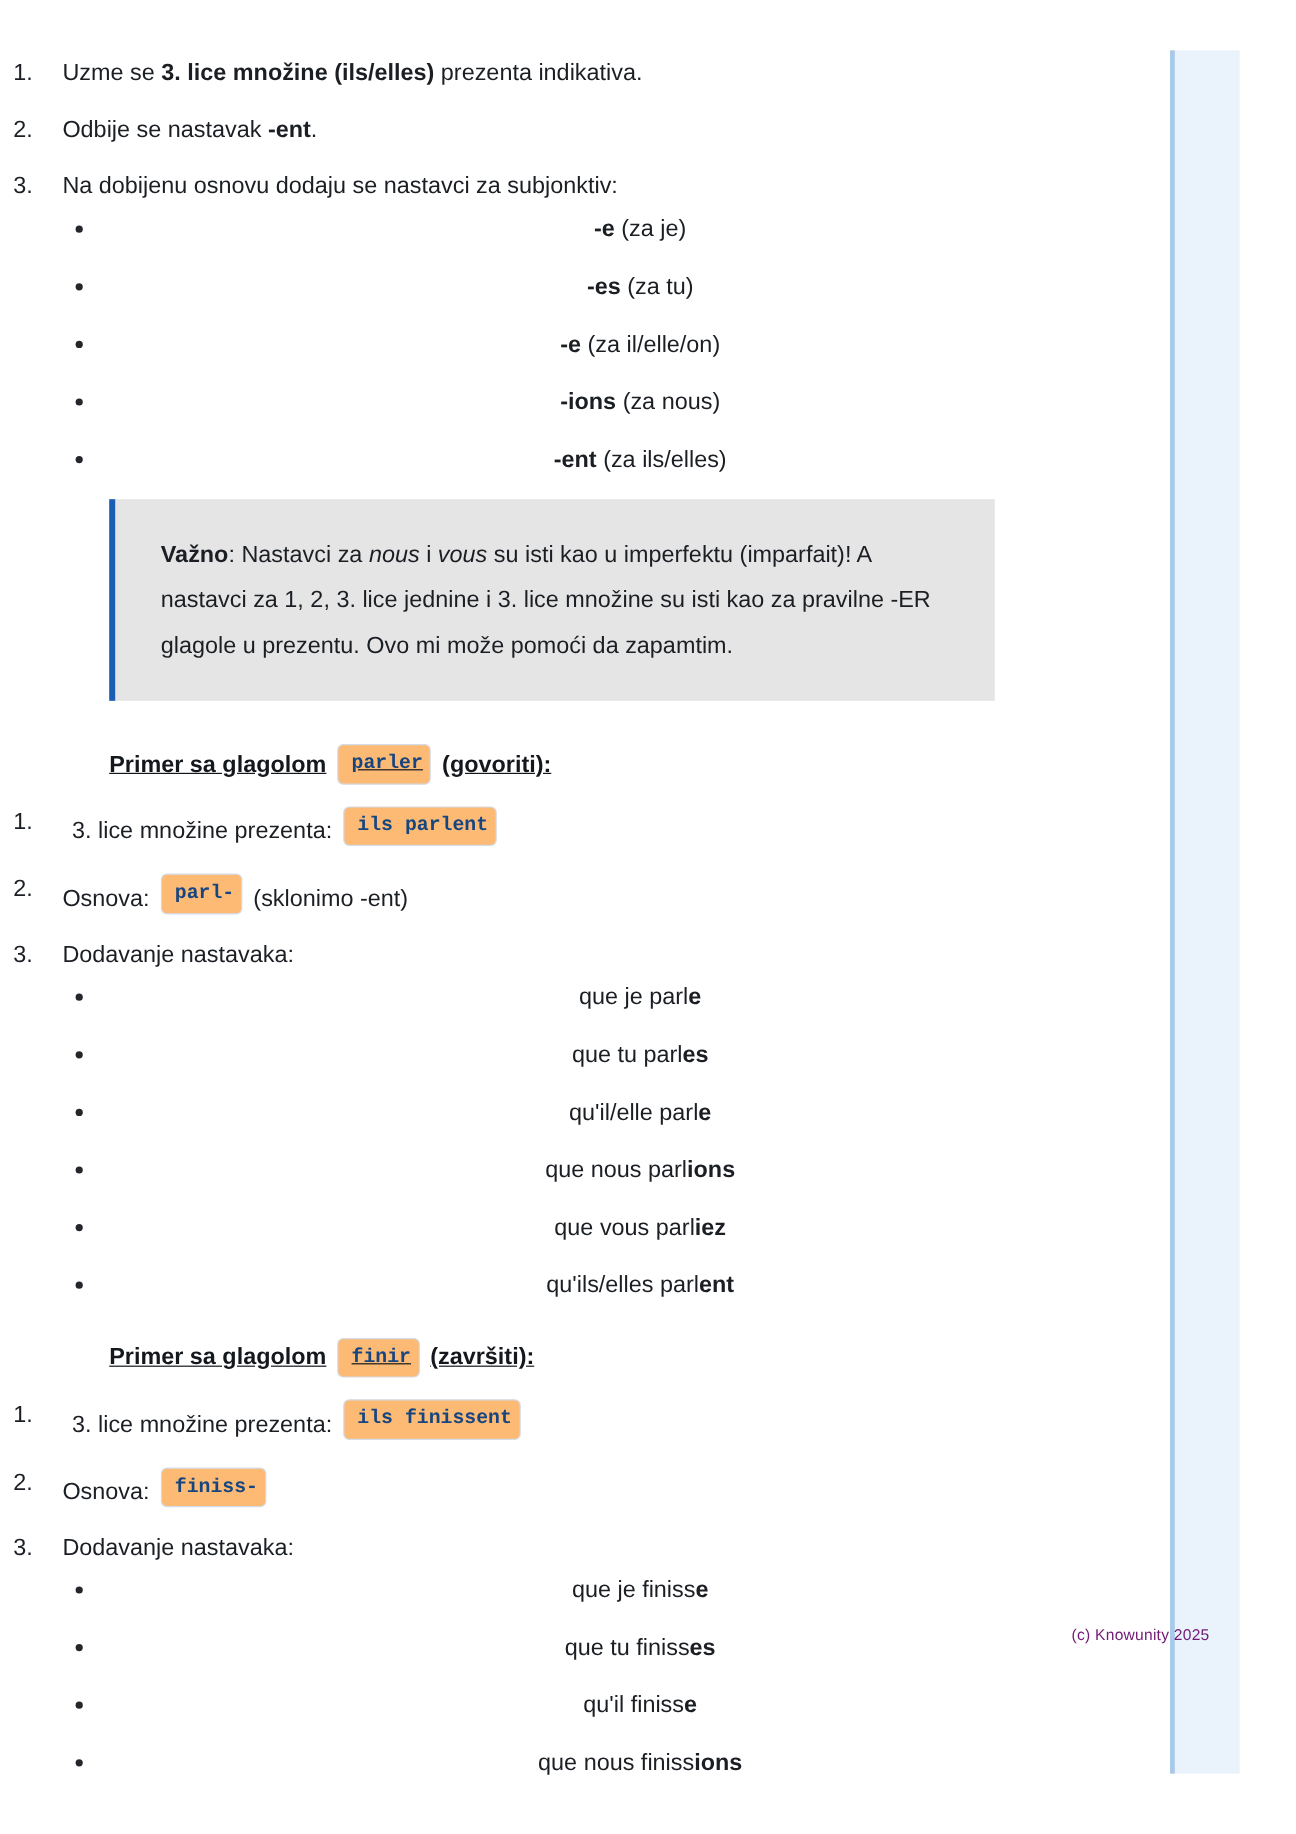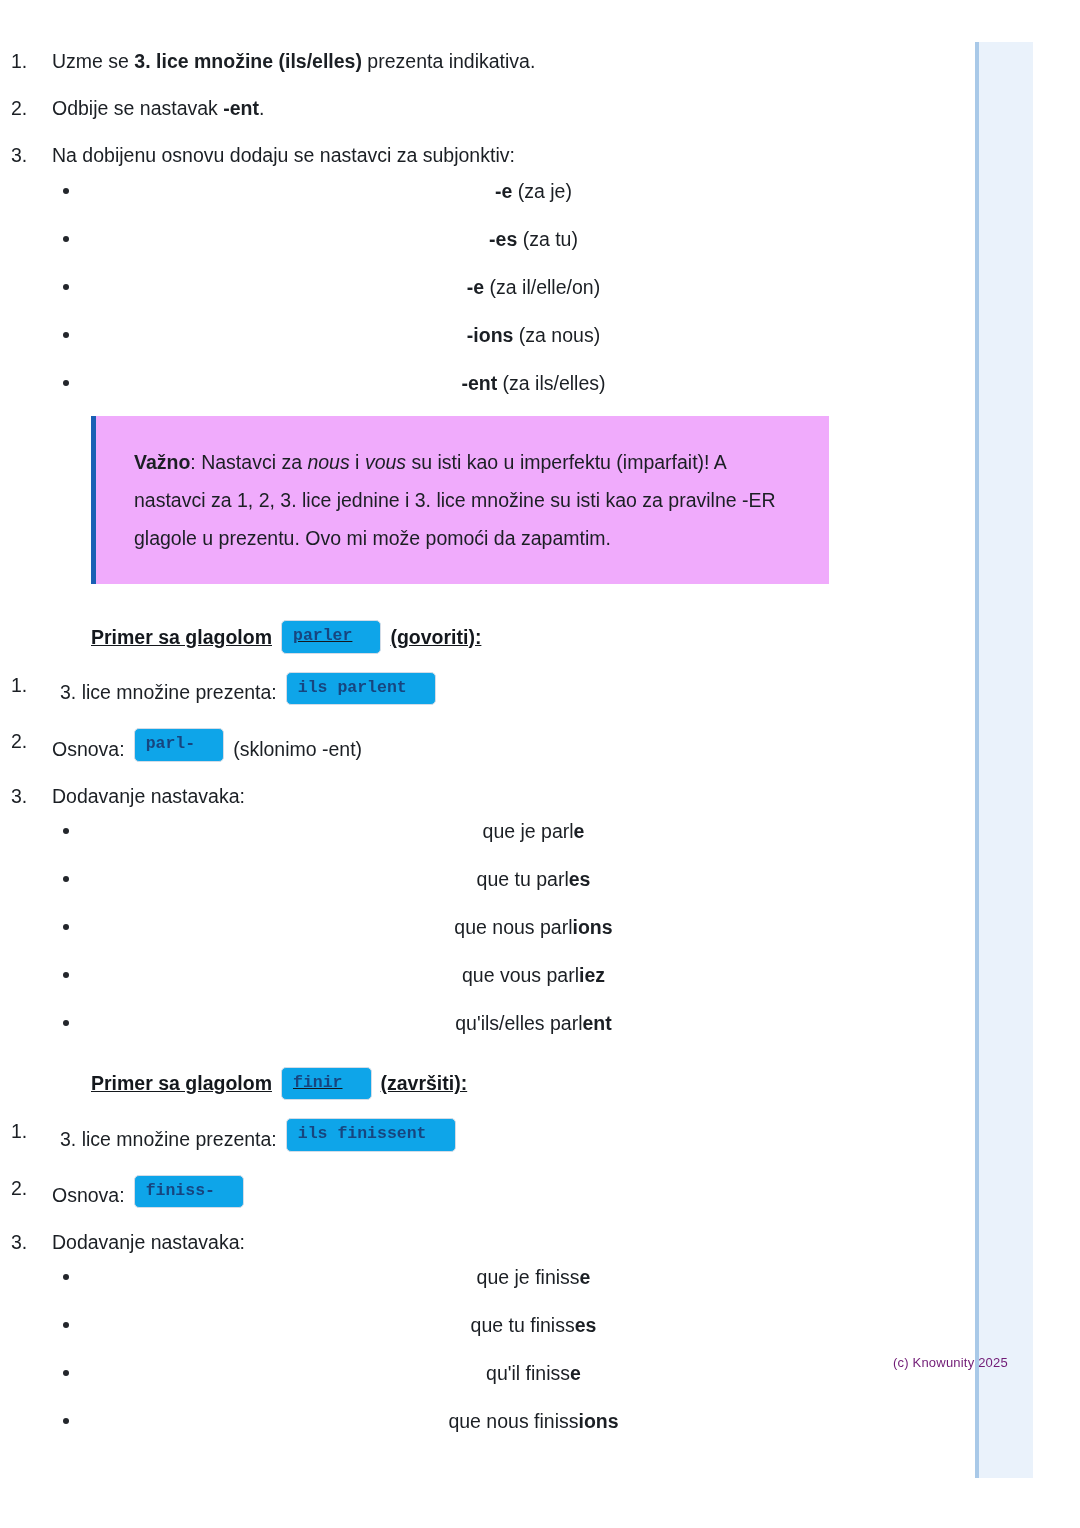--- a/index.html
+++ b/index.html
@@ -91,21 +91,21 @@
   }
 
   b, strong, .b { font-weight: bold; }
   i, em, .i { font-style: italic; }
 
   
   #callout {
     margin: 20px 0 0 91px;
     width: 738px;
     box-sizing: border-box;
-    background: #f0abfc;
+    background: #e5e5e5;
     border-left: 5px solid #1a5fb4;
     padding: 27px 34px 27px 38px;
   }
   #callout .callout-text {
     font-size: 19.5px;
     line-height: 38px;
     color: #1b1f24;
     margin: 0;
   }
 
@@ -120,29 +120,29 @@
     align-items: center;
     flex-wrap: wrap;
     gap: 0;
     text-decoration: underline;
   }
   .sec-head .code { margin: 0 9px; }
 
   
   .code {
     display: inline-block;
-    background: #0ea5e9;
+    background: #fdba74;
     border: 1px solid #d3dce7;
     border-radius: 5px;
     color: #17457f;
     font-family: "Liberation Mono", "DejaVu Sans Mono", monospace;
     font-weight: bold;
     font-size: 16.5px;
     line-height: 1;
-    padding: 7px 28px 8px 11px;
+    padding: 7px 6px 8px 11px;
     vertical-align: middle;
     white-space: pre;
   }
 
   .list-section { margin-top: 18px; }
   .list-section .ol-item { margin-bottom: 22px; }
   .inline-row { display: inline-flex; align-items: flex-end; }
   .inline-row .code { margin: 0 9px; }
   .inline-row .tail { margin-left: 0; }
 
@@ -218,20 +218,21 @@
 
     <li class="ol-item" style="margin-bottom:9px;">
       <span class="marker">3.</span>
       <span>Dodavanje nastavaka:</span>
     </li>
   </ol>
 
   <ul class="ul-block">
     <li class="ul-item"><span>que je parl</span><b>e</b></li>
     <li class="ul-item"><span>que tu parl</span><b>es</b></li>
+    <li class="ul-item"><span>qu'il/elle parl</span><b>e</b></li>
     <li class="ul-item"><span>que nous parl</span><b>ions</b></li>
     <li class="ul-item"><span>que vous parl</span><b>iez</b></li>
     <li class="ul-item" style="margin-bottom:0;"><span>qu'ils/elles parl</span><b>ent</b></li>
   </ul>
 
   <div class="sec-head" style="margin-top:31px;">
     <span>Primer sa glagolom</span>
     <span class="code">finir</span>
     <span>(završiti):</span>
   </div>

